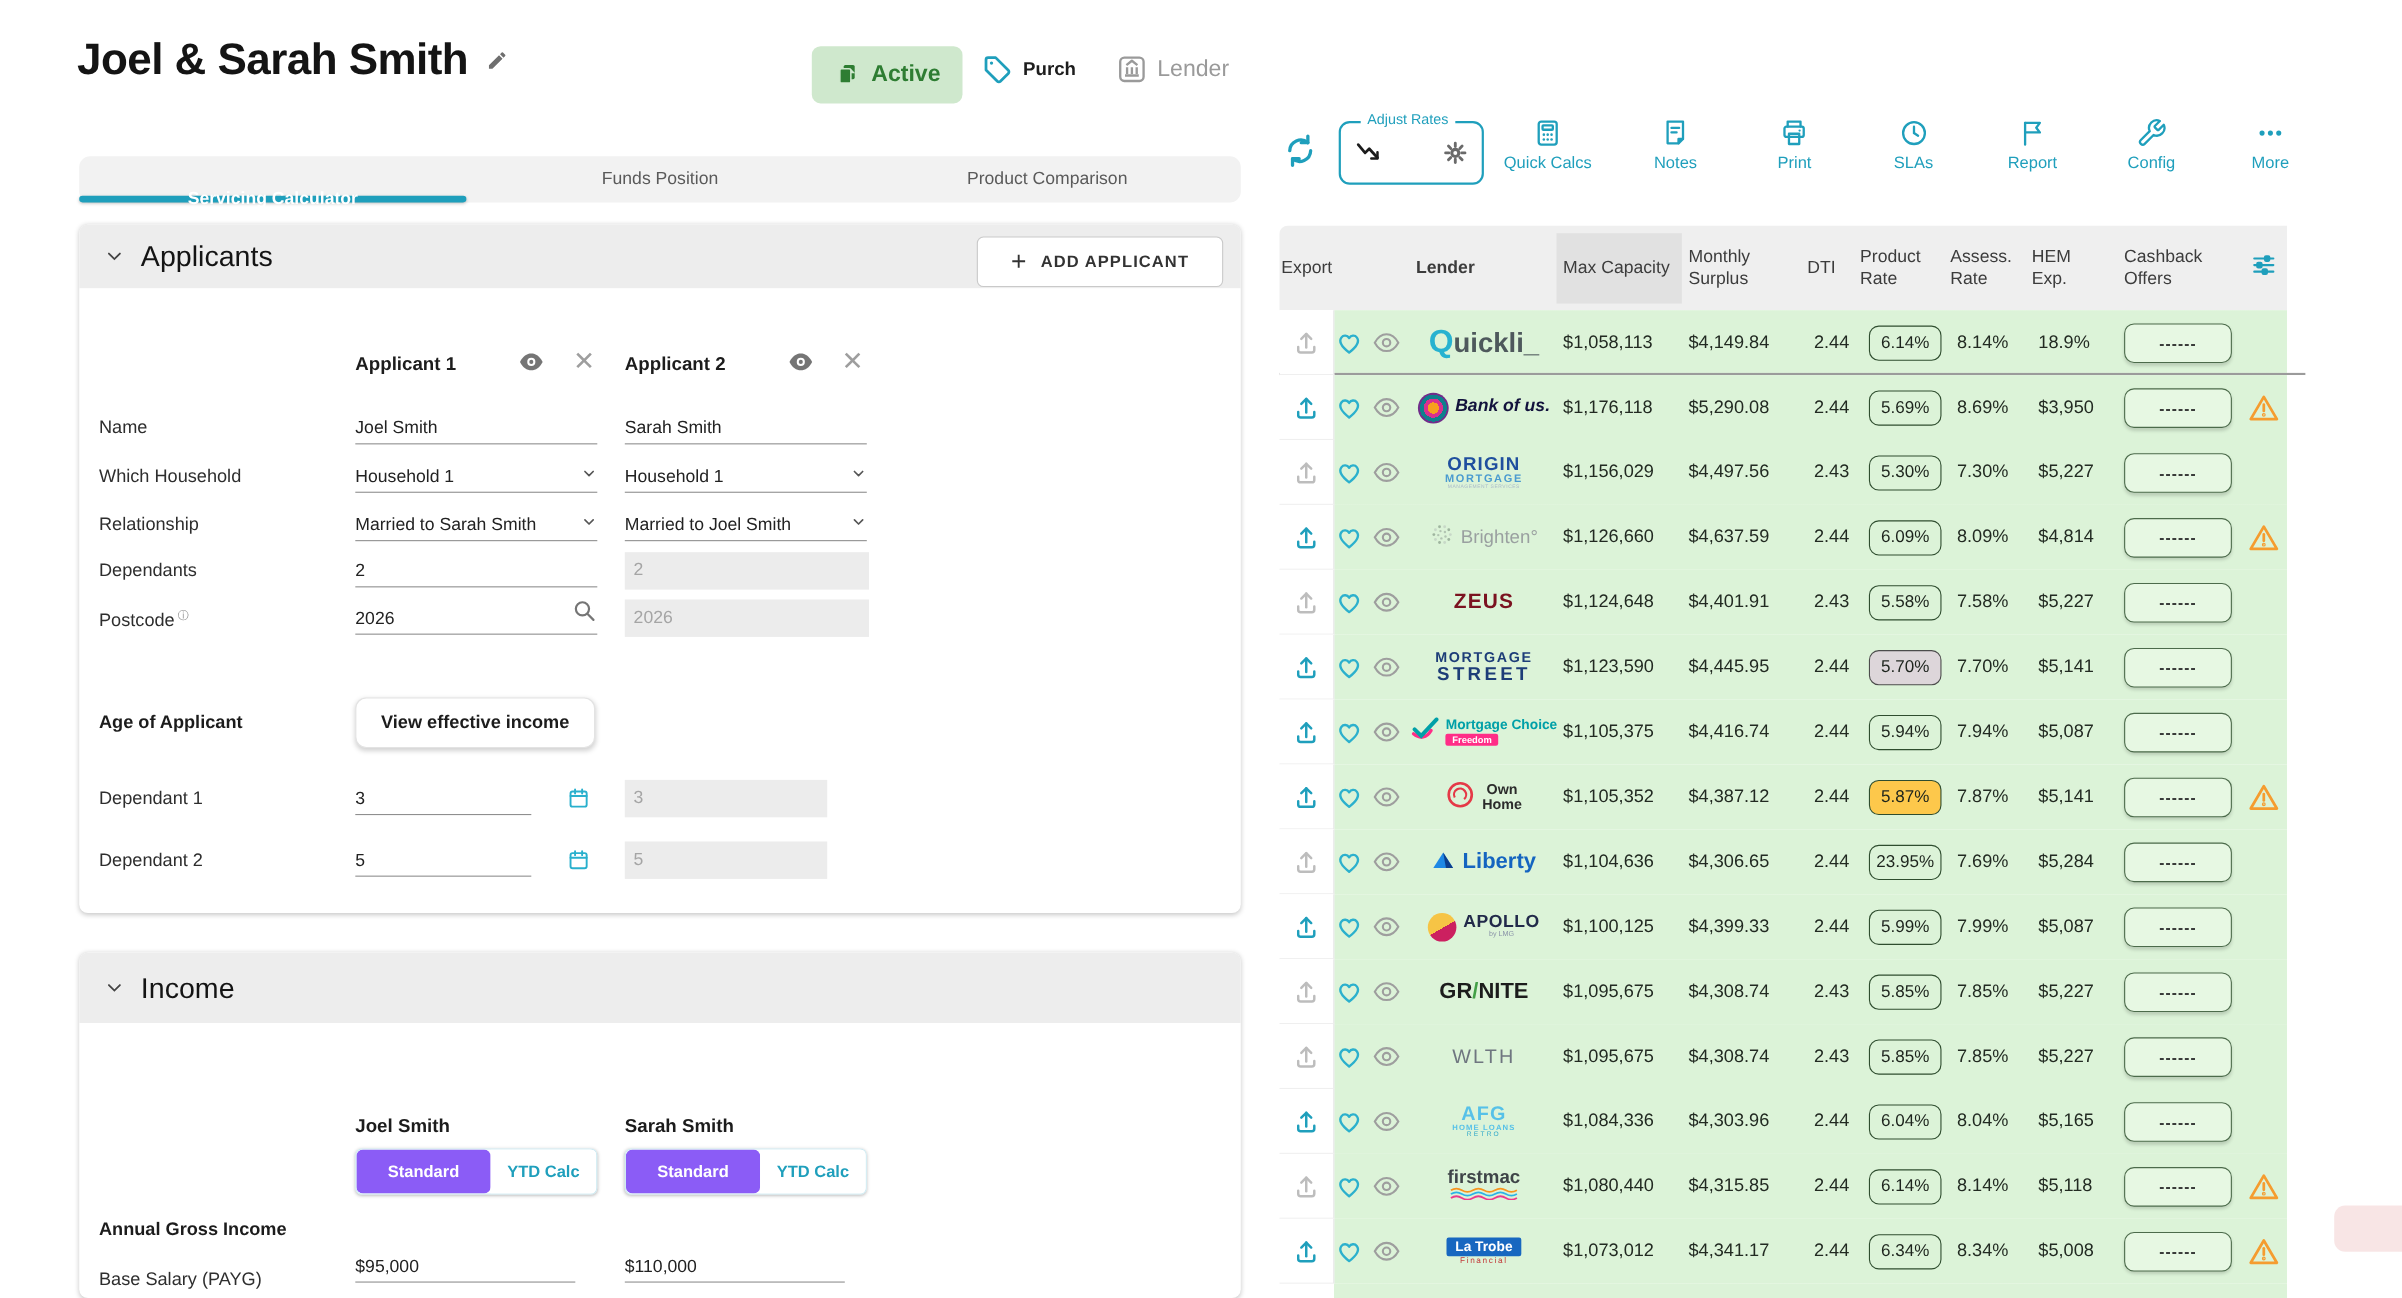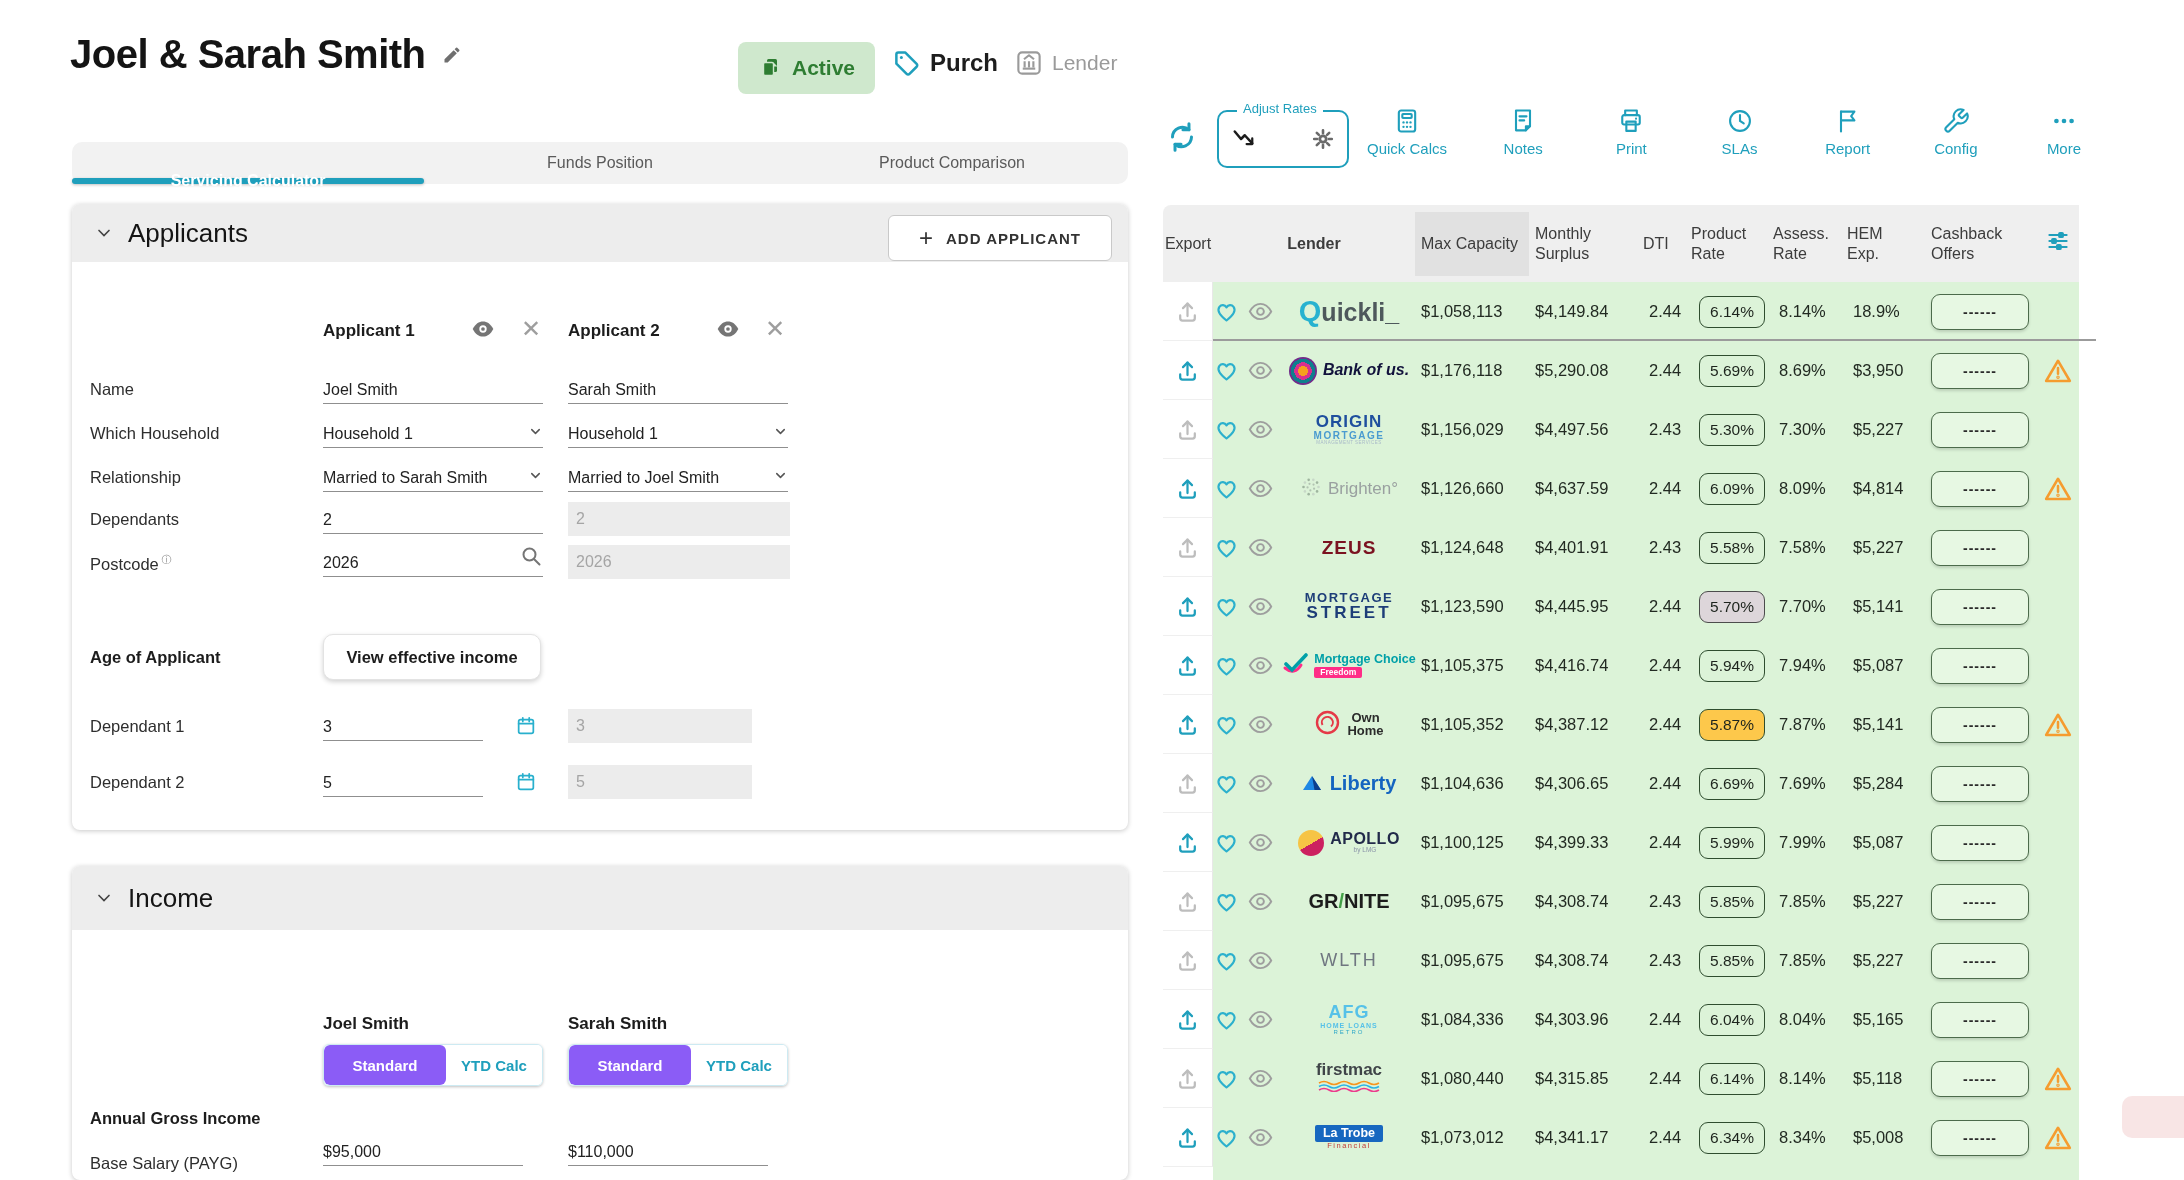--- a/index.html
+++ b/index.html
@@ -3,21 +3,21 @@
 <meta charset="utf-8">
 <style>
   * { margin:0; padding:0; box-sizing:border-box; }
   html,body { width:2184px; height:1180px; overflow:hidden; background:#fff;
     font-family:"Liberation Sans", sans-serif; color:#222; }
   .abs { position:absolute; }
 
   
   #page-title { left:70px; top:32px; font-size:40px; font-weight:600; letter-spacing:-0.5px; color:#141414; display:flex; align-items:center; gap:16px; }
   #badge-active { left:738px; top:42px; height:52px; background:#cfe8cd; border-radius:8px; display:flex; align-items:center; gap:10px; padding:0 20px; color:#2e7d32; font-size:21px; font-weight:700; }
-  #badge-purch { left:892px; top:48px; display:flex; align-items:center; gap:8px; font-size:24px; font-weight:600; color:#1d1d1d; }
+  #badge-purch { left:892px; top:48px; display:flex; align-items:center; gap:8px; font-size:17px; font-weight:600; color:#1d1d1d; }
   #badge-lender { left:1014px; top:48px; display:flex; align-items:center; gap:8px; font-size:21px; font-weight:500; color:#9a9a9a; }
 
   
   #tabbar { left:72px; top:142px; width:1056px; height:42px; background:#f2f2f2; border-radius:10px; display:flex; }
   .tab { flex:1; display:flex; align-items:center; justify-content:center; font-size:16px; color:#5a5a5a; cursor:pointer; }
   .tab.active { background:#1f9fbc; color:#fff; font-weight:700; border-radius:14px; box-shadow:0 1px 3px rgba(0,0,0,.25);margin-top:36px; }
 
   
   .card { background:#fff; border-radius:8px; box-shadow:0 1px 5px rgba(0,0,0,.22); overflow:hidden; }
   #applicants-card { left:72px; top:204px; width:1056px; height:626px; }
@@ -715,21 +715,21 @@
           <div class="lines">
             <span class="line">
               <span style="color: rgb(20, 100, 192); font-size: 20px; font-weight: 800;">Liberty</span>
             </span>
           </div>
         </div>
         <div class="num">$1,104,636</div>
         <div class="num">$4,306.65</div>
         <div class="num">2.44</div>
         <div class="ratewrap">
-          <span class="ratebox">6.69%</span>
+          <span class="ratebox">23.95%</span>
         </div>
         <div class="num">7.69%</div>
         <div class="num">$5,284</div>
         <div><button class="cashback-btn">------</button></div>
         <div class="warncell"></div>
       </div>
       <div class="trow">
         <div class="export-cell">
           <svg width="27" height="27" viewBox="0 0 24 24" fill="none" stroke="#1f9fbc" stroke-width="2" stroke-linecap="round" stroke-linejoin="round">
             <path d="M12 16V5"></path>

